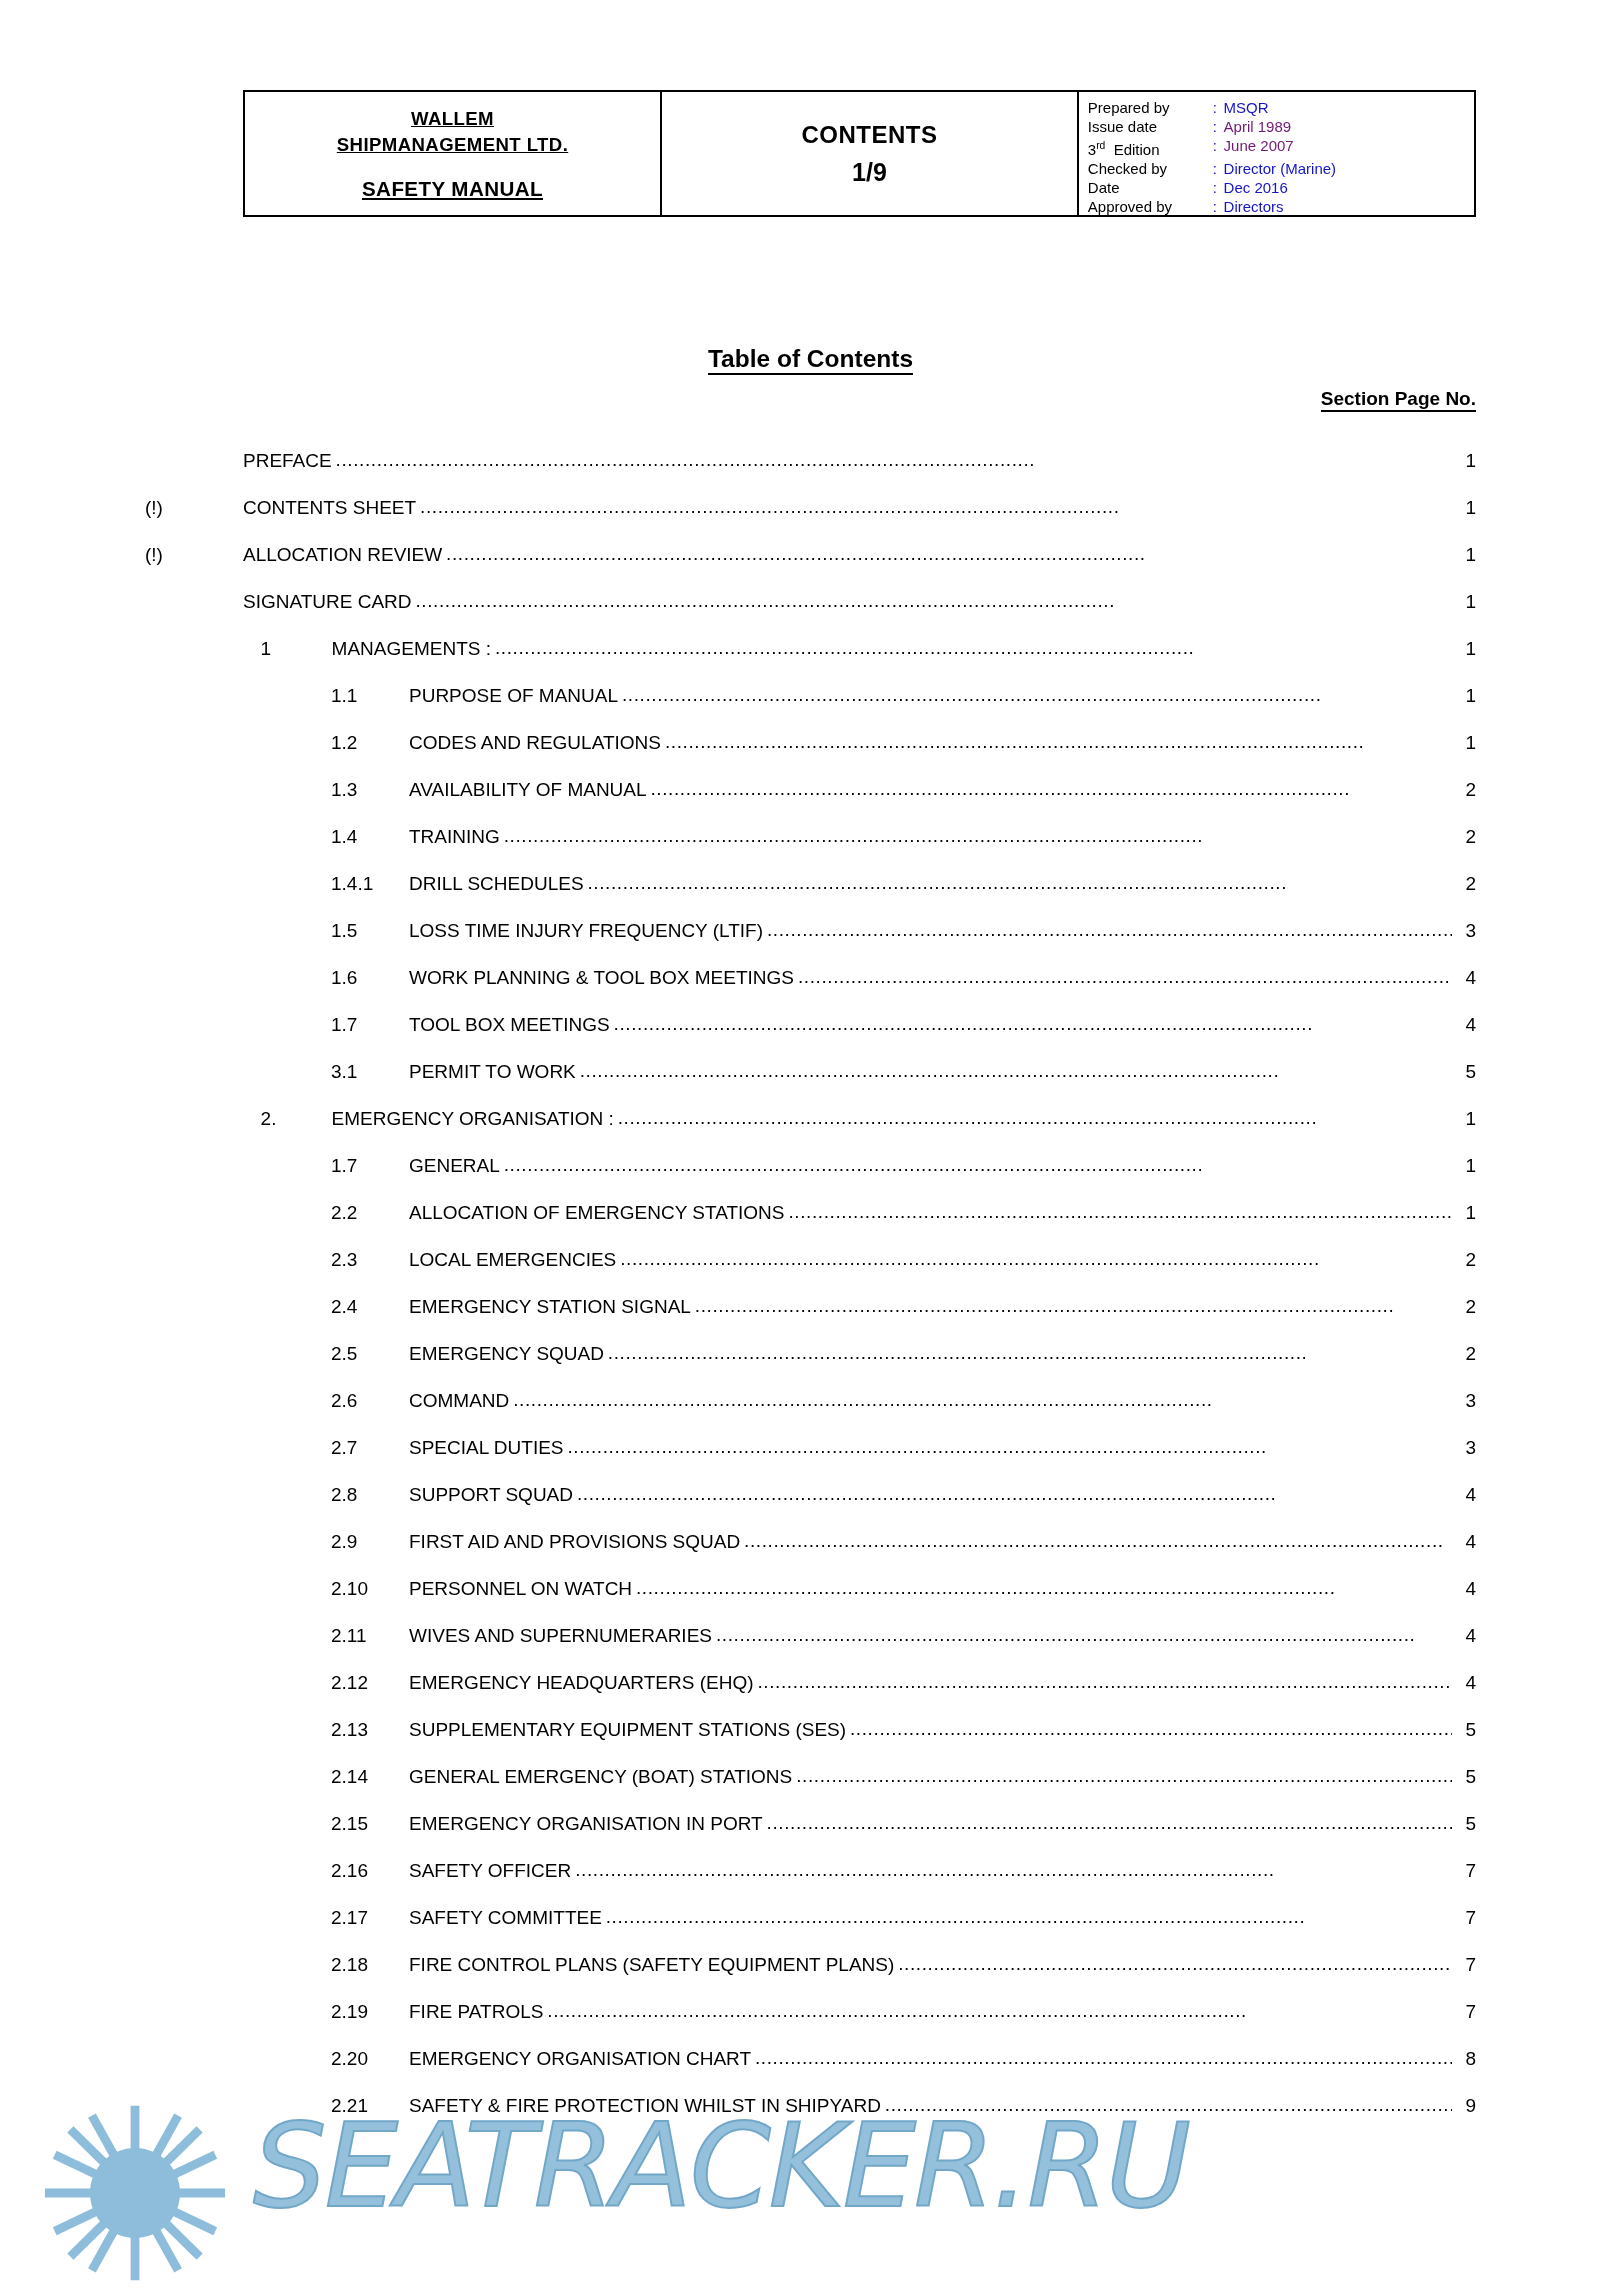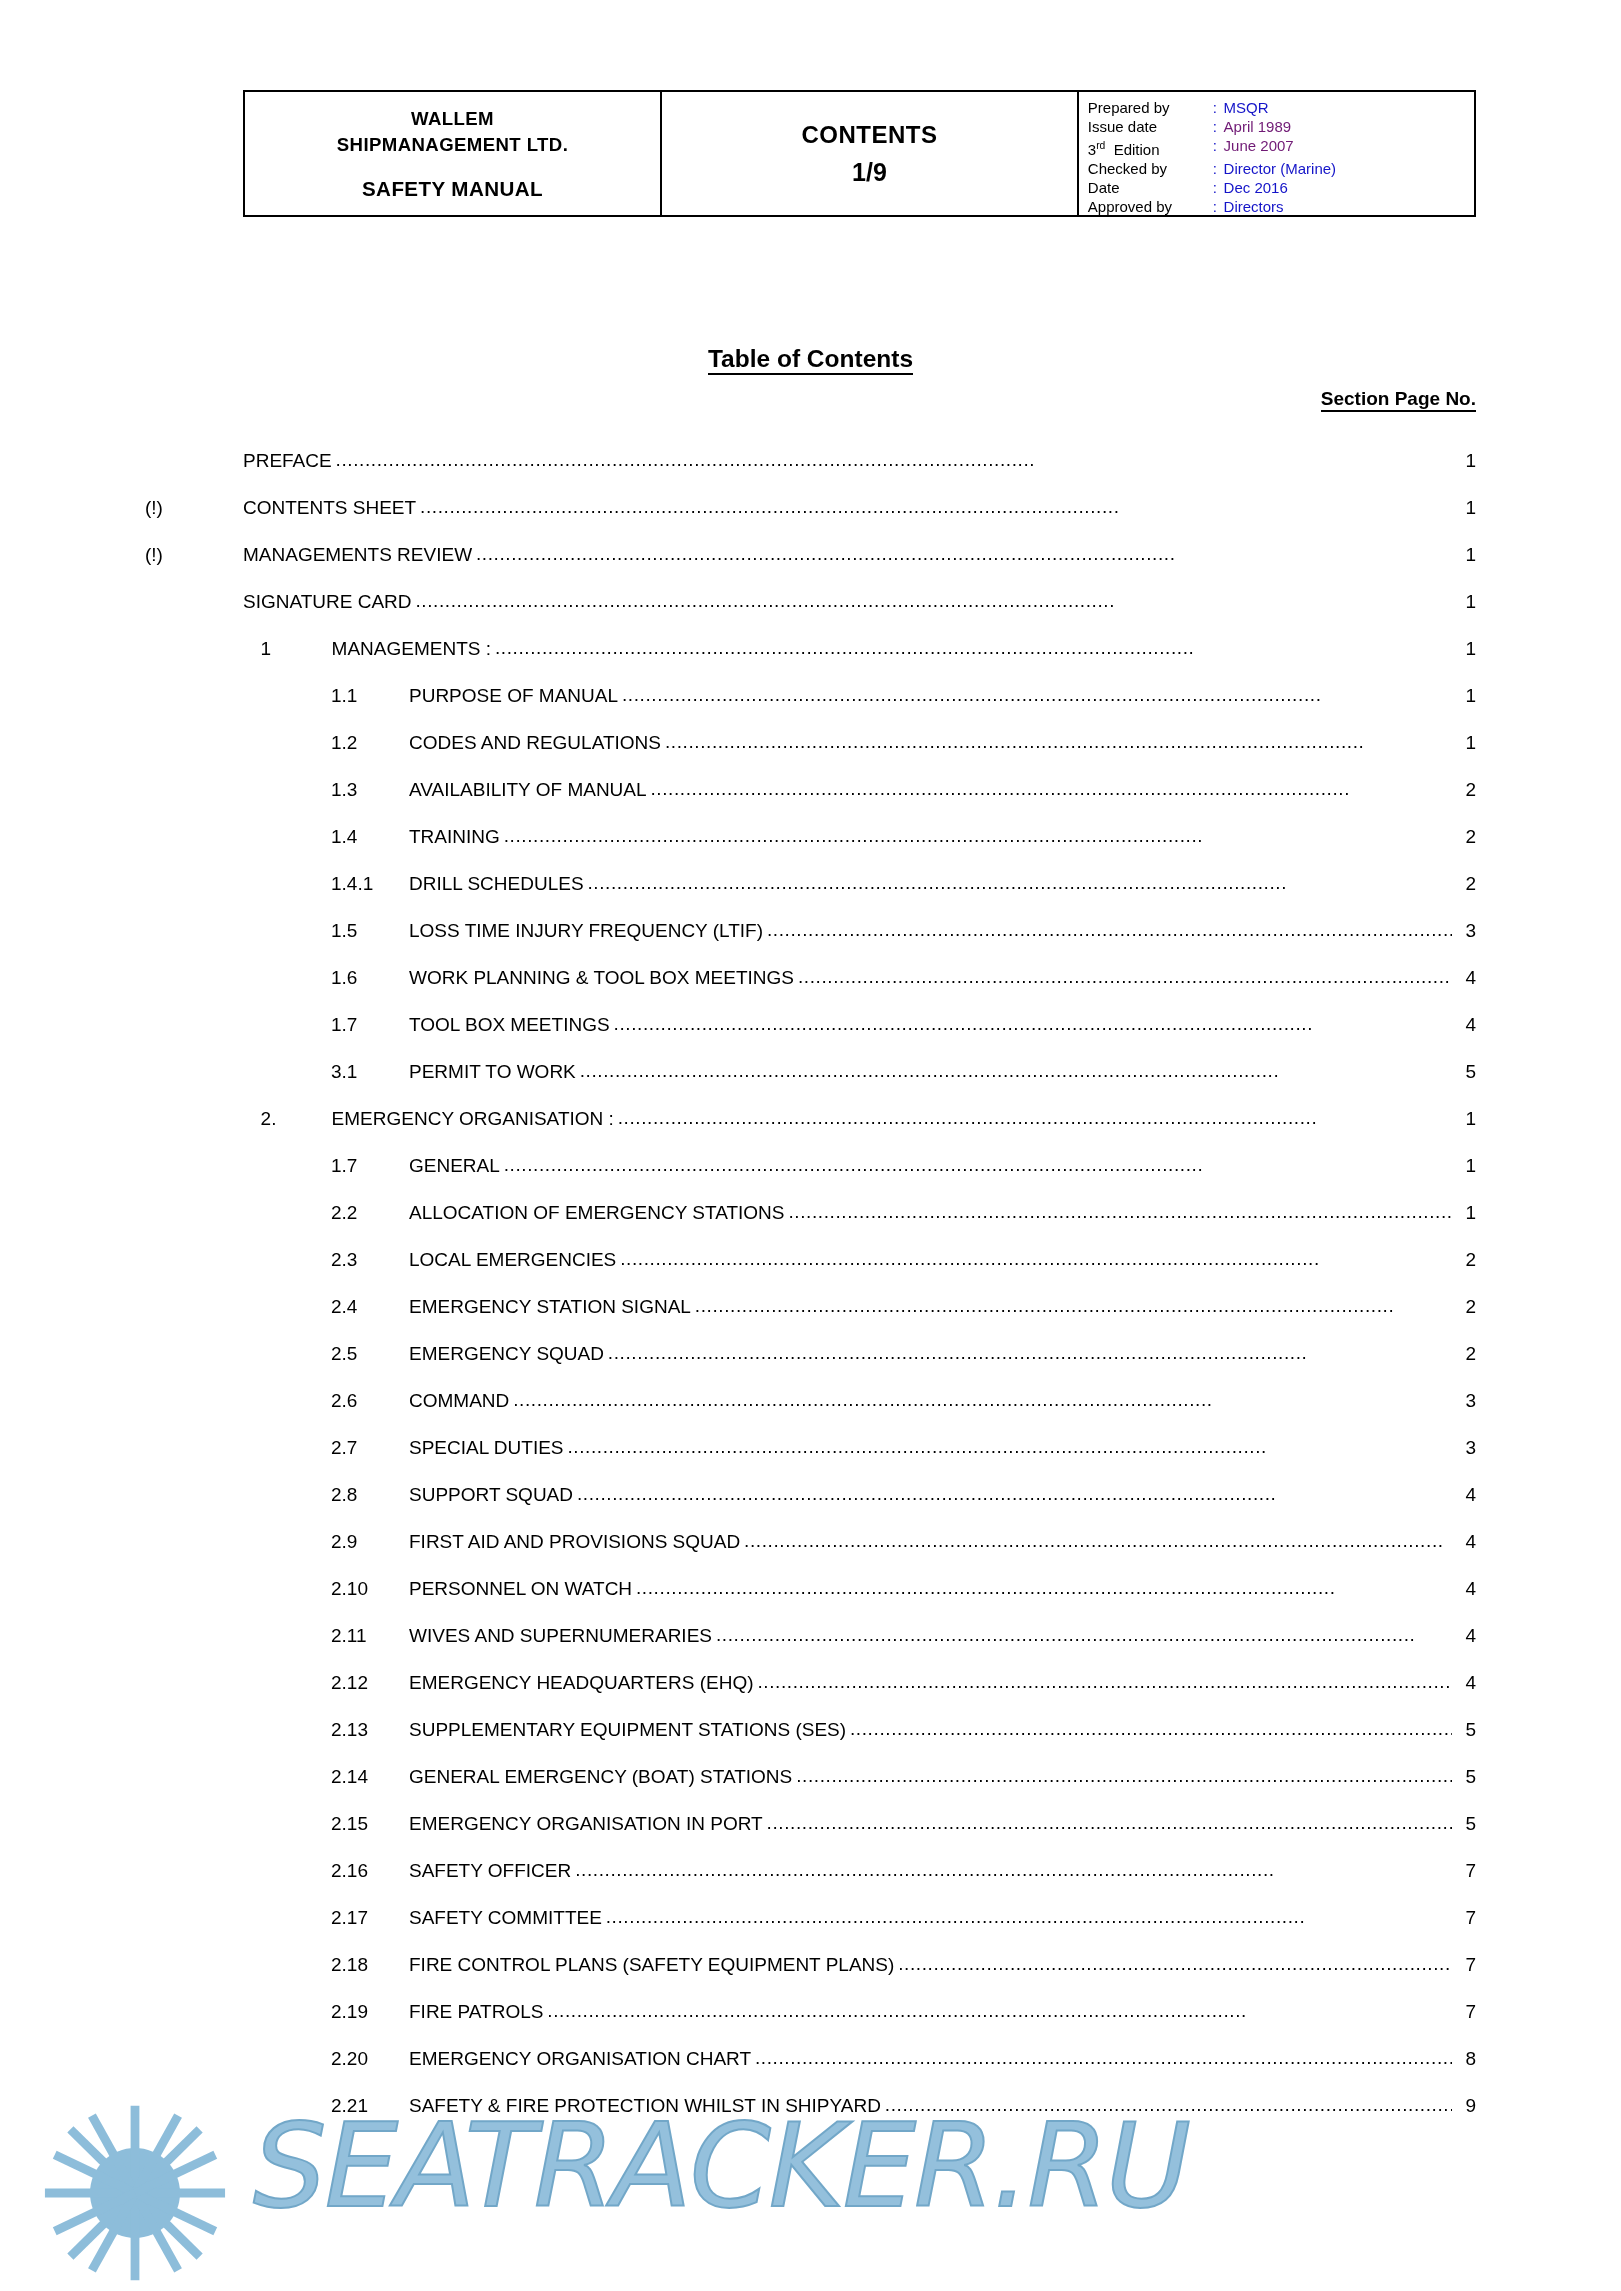--- a/index.html
+++ b/index.html
@@ -37,20 +37,21 @@
     box-sizing: border-box;
     position: relative;
   }
   .hdr-c1 {
     width: 417px;
     border-right: 2.9px solid #000;
     display: flex;
     flex-direction: column;
     align-items: center;
     justify-content: center;
+    text-decoration: underline;
   }
   .hdr-c2 {
     width: 417px;
     border-right: 2.9px solid #000;
     display: flex;
     flex-direction: column;
     align-items: center;
     justify-content: center;
   }
   .hdr-c3 {
@@ -271,21 +272,21 @@
       <div class="row lvl0">
         <div class="rev-mark">(!)</div>
         <div class="num"></div>
         <div class="label">CONTENTS SHEET</div>
         <div class="dots">.......................................................................................................................</div>
         <div class="pg">1</div>
       </div>
       <div class="row lvl0">
         <div class="rev-mark">(!)</div>
         <div class="num"></div>
-        <div class="label">MANAGEMENTS REVIEW</div>
+        <div class="label">ALLOCATION REVIEW</div>
         <div class="dots">.......................................................................................................................</div>
         <div class="pg">1</div>
       </div>
       <div class="row lvl0">
         <div class="rev-mark"></div>
         <div class="num"></div>
         <div class="label">SIGNATURE CARD</div>
         <div class="dots">.......................................................................................................................</div>
         <div class="pg">1</div>
       </div>

